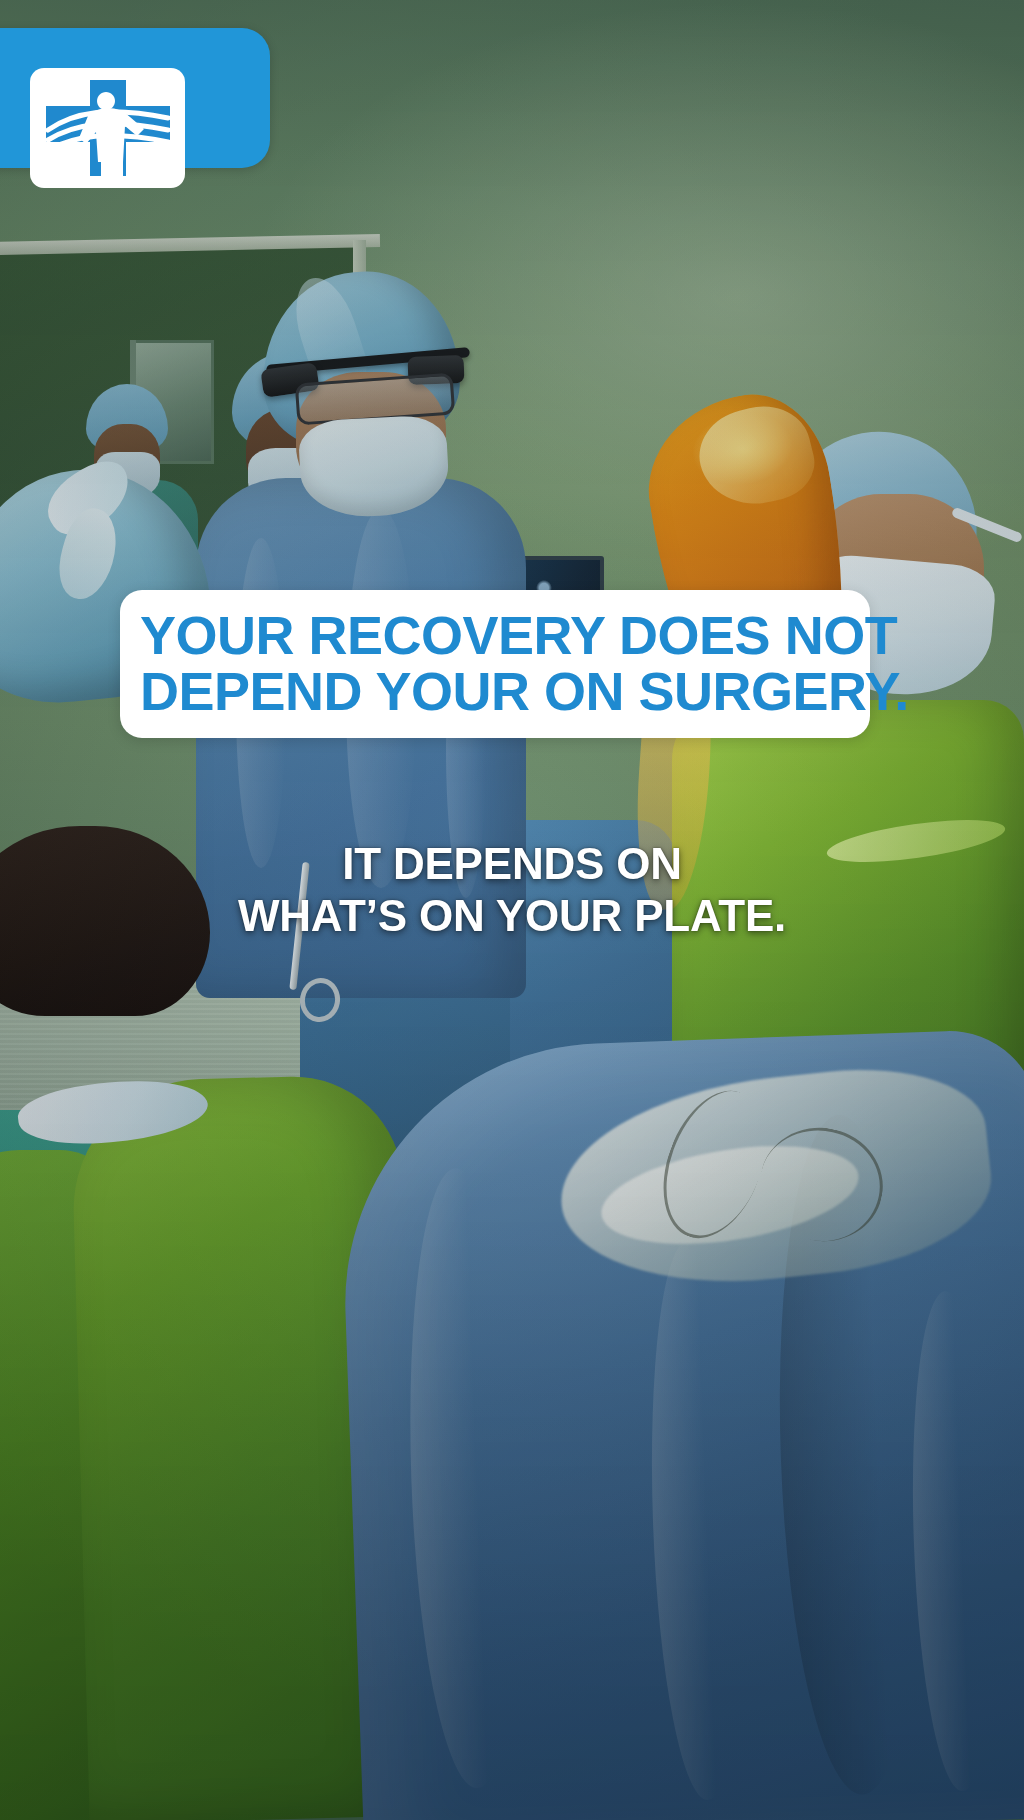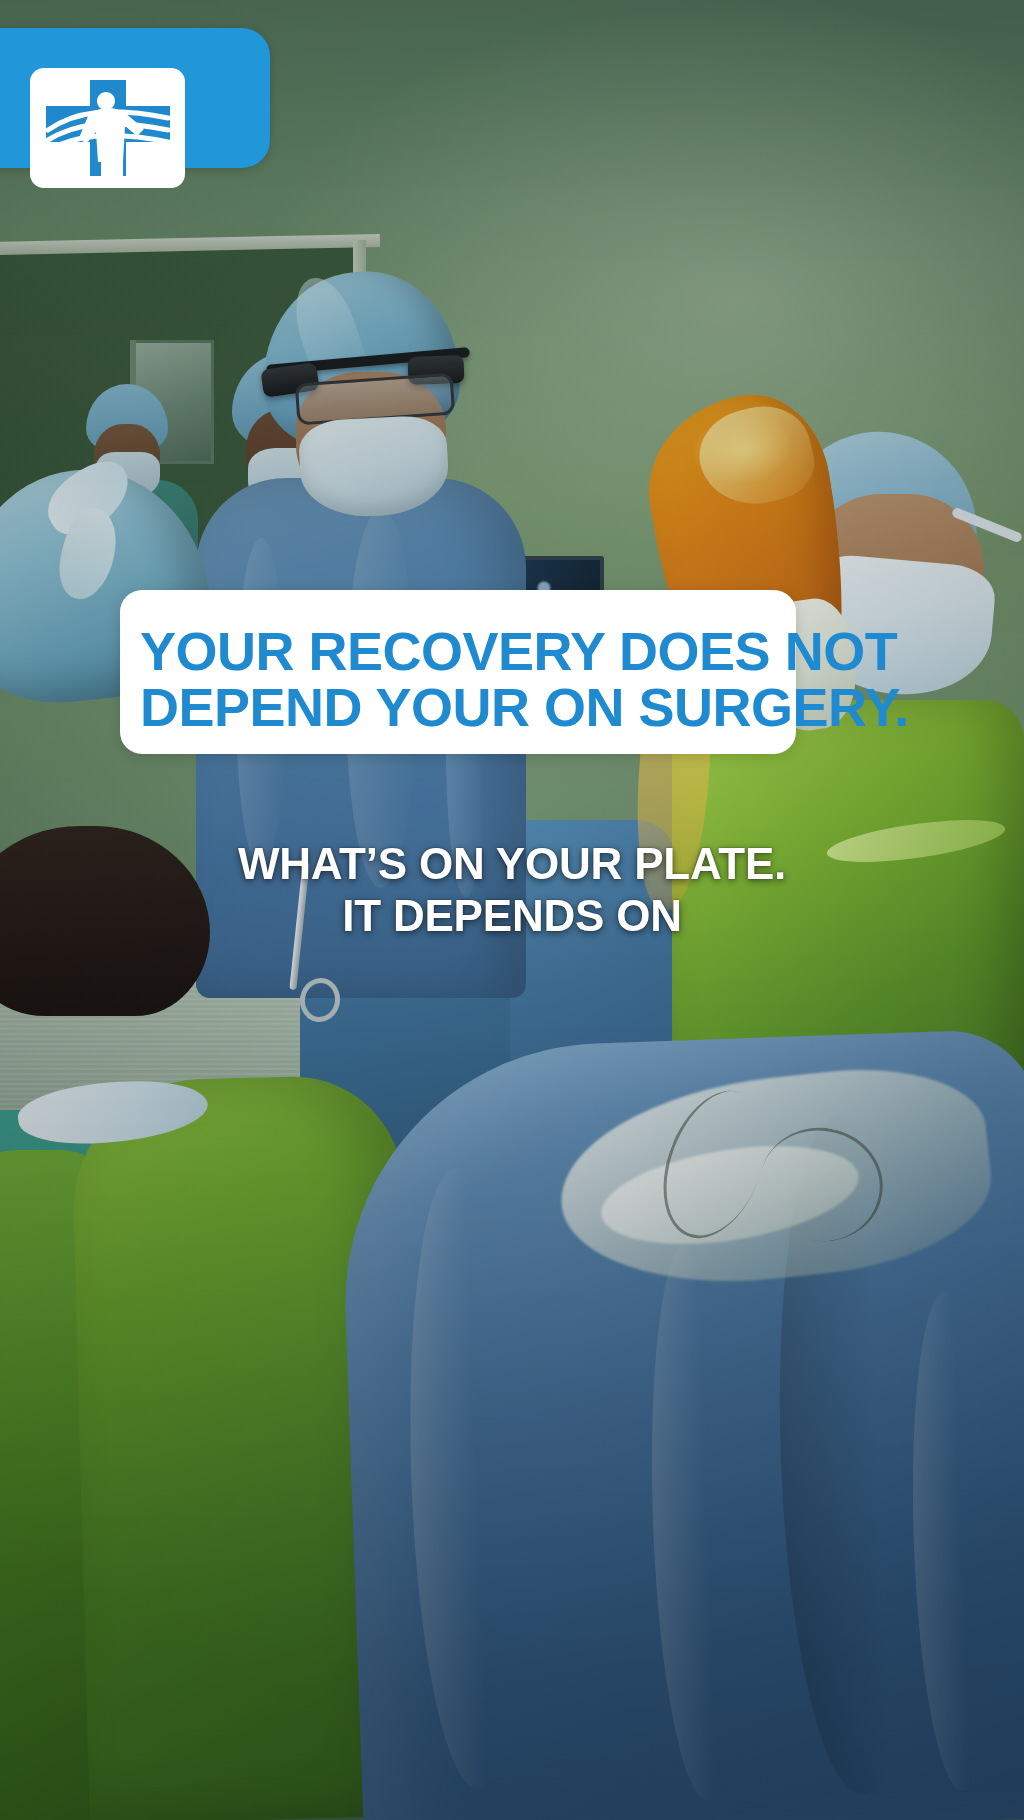--- a/index.html
+++ b/index.html
@@ -468,24 +468,24 @@
     display: flex;
     align-items: center;
     justify-content: center;
   }
   .logo-card svg { display: block; }
 
   
   .headline-box {
     position: absolute;
     left: 120px; top: 590px;
-    width: 676px;
+    width: 750px;
     background: #ffffff;
     border-radius: 22px;
-    padding: 33px 20px 19px 20px;
+    padding: 17px 20px 19px 20px;
     box-sizing: border-box;
     box-shadow: 0 3px 14px rgba(0,0,0,.14);
   }
   .headline-line {
     color: #1f8ad0;
     font-family: "Liberation Sans", sans-serif;
     font-weight: bold;
     font-size: 54px;
     line-height: 1.04;
     letter-spacing: -0.5px;
@@ -622,17 +622,17 @@
       </svg>
     </div>
   </div>
 
   <div class="headline-box">
     <div class="headline-line l1">YOUR RECOVERY DOES NOT</div>
     <div class="headline-line l2">DEPEND YOUR ON SURGERY.</div>
   </div>
 
   <div class="subhead">
+    <span class="sl">IT DEPENDS ON</span>
     <span class="sl">WHAT’S ON YOUR PLATE.</span>
-    <span class="sl">IT DEPENDS ON</span>
   </div>
 
 </div>
 
 </body></html>

